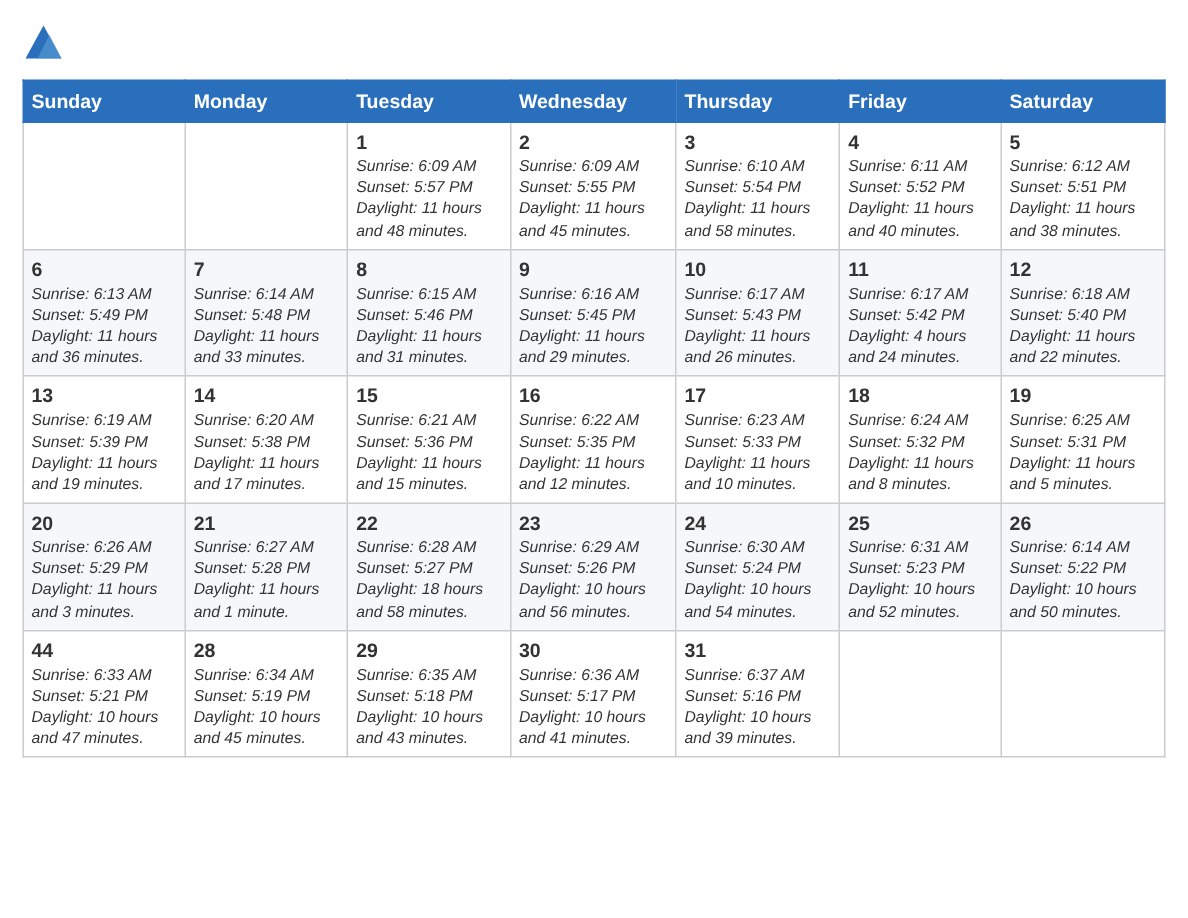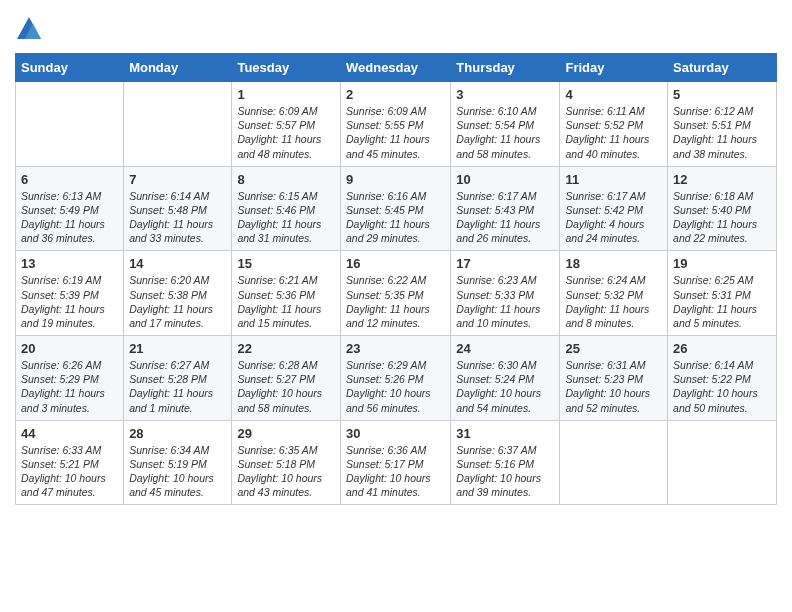--- a/index.html
+++ b/index.html
@@ -303,21 +303,21 @@
             <span>Sunrise: 6:27 AM</span><br>
             <span>Sunset: 5:28 PM</span><br>
             <span>Daylight: 11 hours and 1 minute.</span>
           </div>
         </td>
         <td>
           <span class="day-num">22</span>
           <div class="cell-content">
             <span>Sunrise: 6:28 AM</span><br>
             <span>Sunset: 5:27 PM</span><br>
-            <span>Daylight: 10 hours and 58 minutes.</span>
+            <span>Daylight: 18 hours and 58 minutes.</span>
           </div>
         </td>
         <td>
           <span class="day-num">23</span>
           <div class="cell-content">
             <span>Sunrise: 6:29 AM</span><br>
             <span>Sunset: 5:26 PM</span><br>
             <span>Daylight: 10 hours and 56 minutes.</span>
           </div>
         </td>

